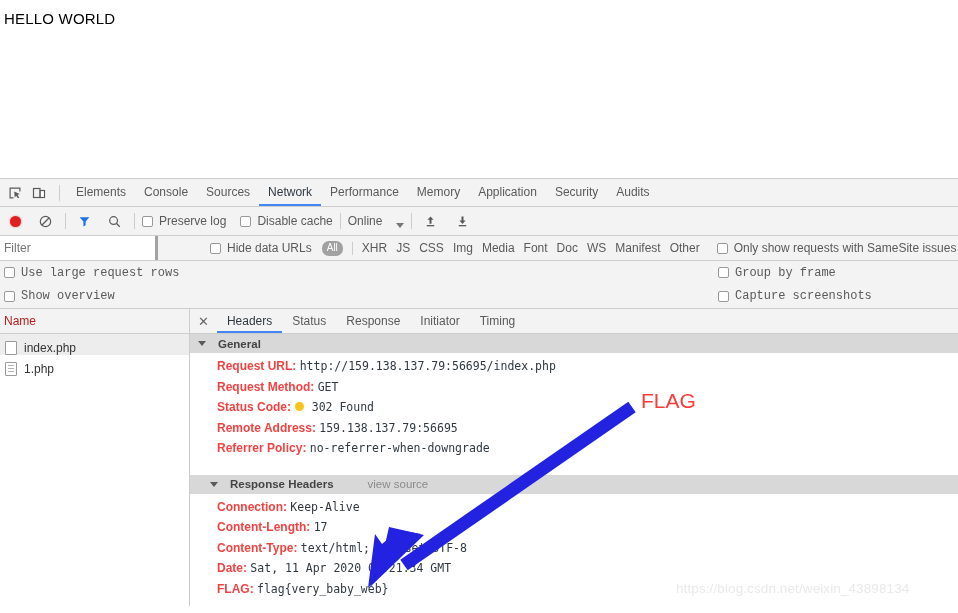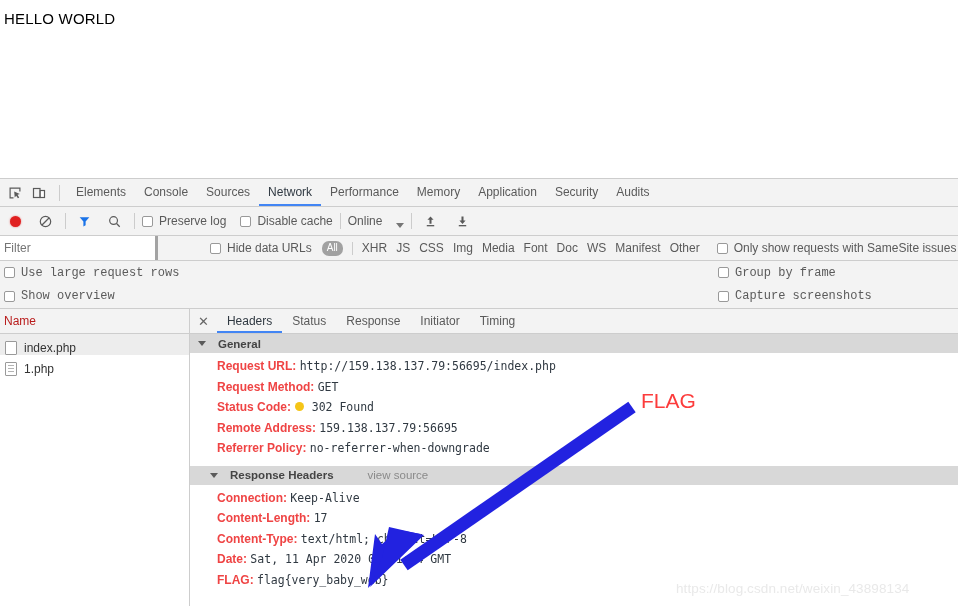--- a/index.html
+++ b/index.html
@@ -349,21 +349,21 @@
           <div class="hdr-line">
             <span class="hk">Remote Address:</span>
             <span class="hv">159.138.137.79:56695</span>
           </div>
           <div class="hdr-line">
             <span class="hk">Referrer Policy:</span>
             <span class="hv">no-referrer-when-downgrade</span>
           </div>
         </div>
 
-        <div class="section-head" style="margin-top:7px;padding-left:20px;">
+        <div class="section-head" style="margin-top:16px;padding-left:20px;">
           <span class="tri"></span>
           <span>Response Headers</span>
           <span class="viewsource">view source</span>
         </div>
         <div class="hdr-list">
           <div class="hdr-line">
             <span class="hk">Connection:</span>
             <span class="hv">Keep-Alive</span>
           </div>
           <div class="hdr-line">

